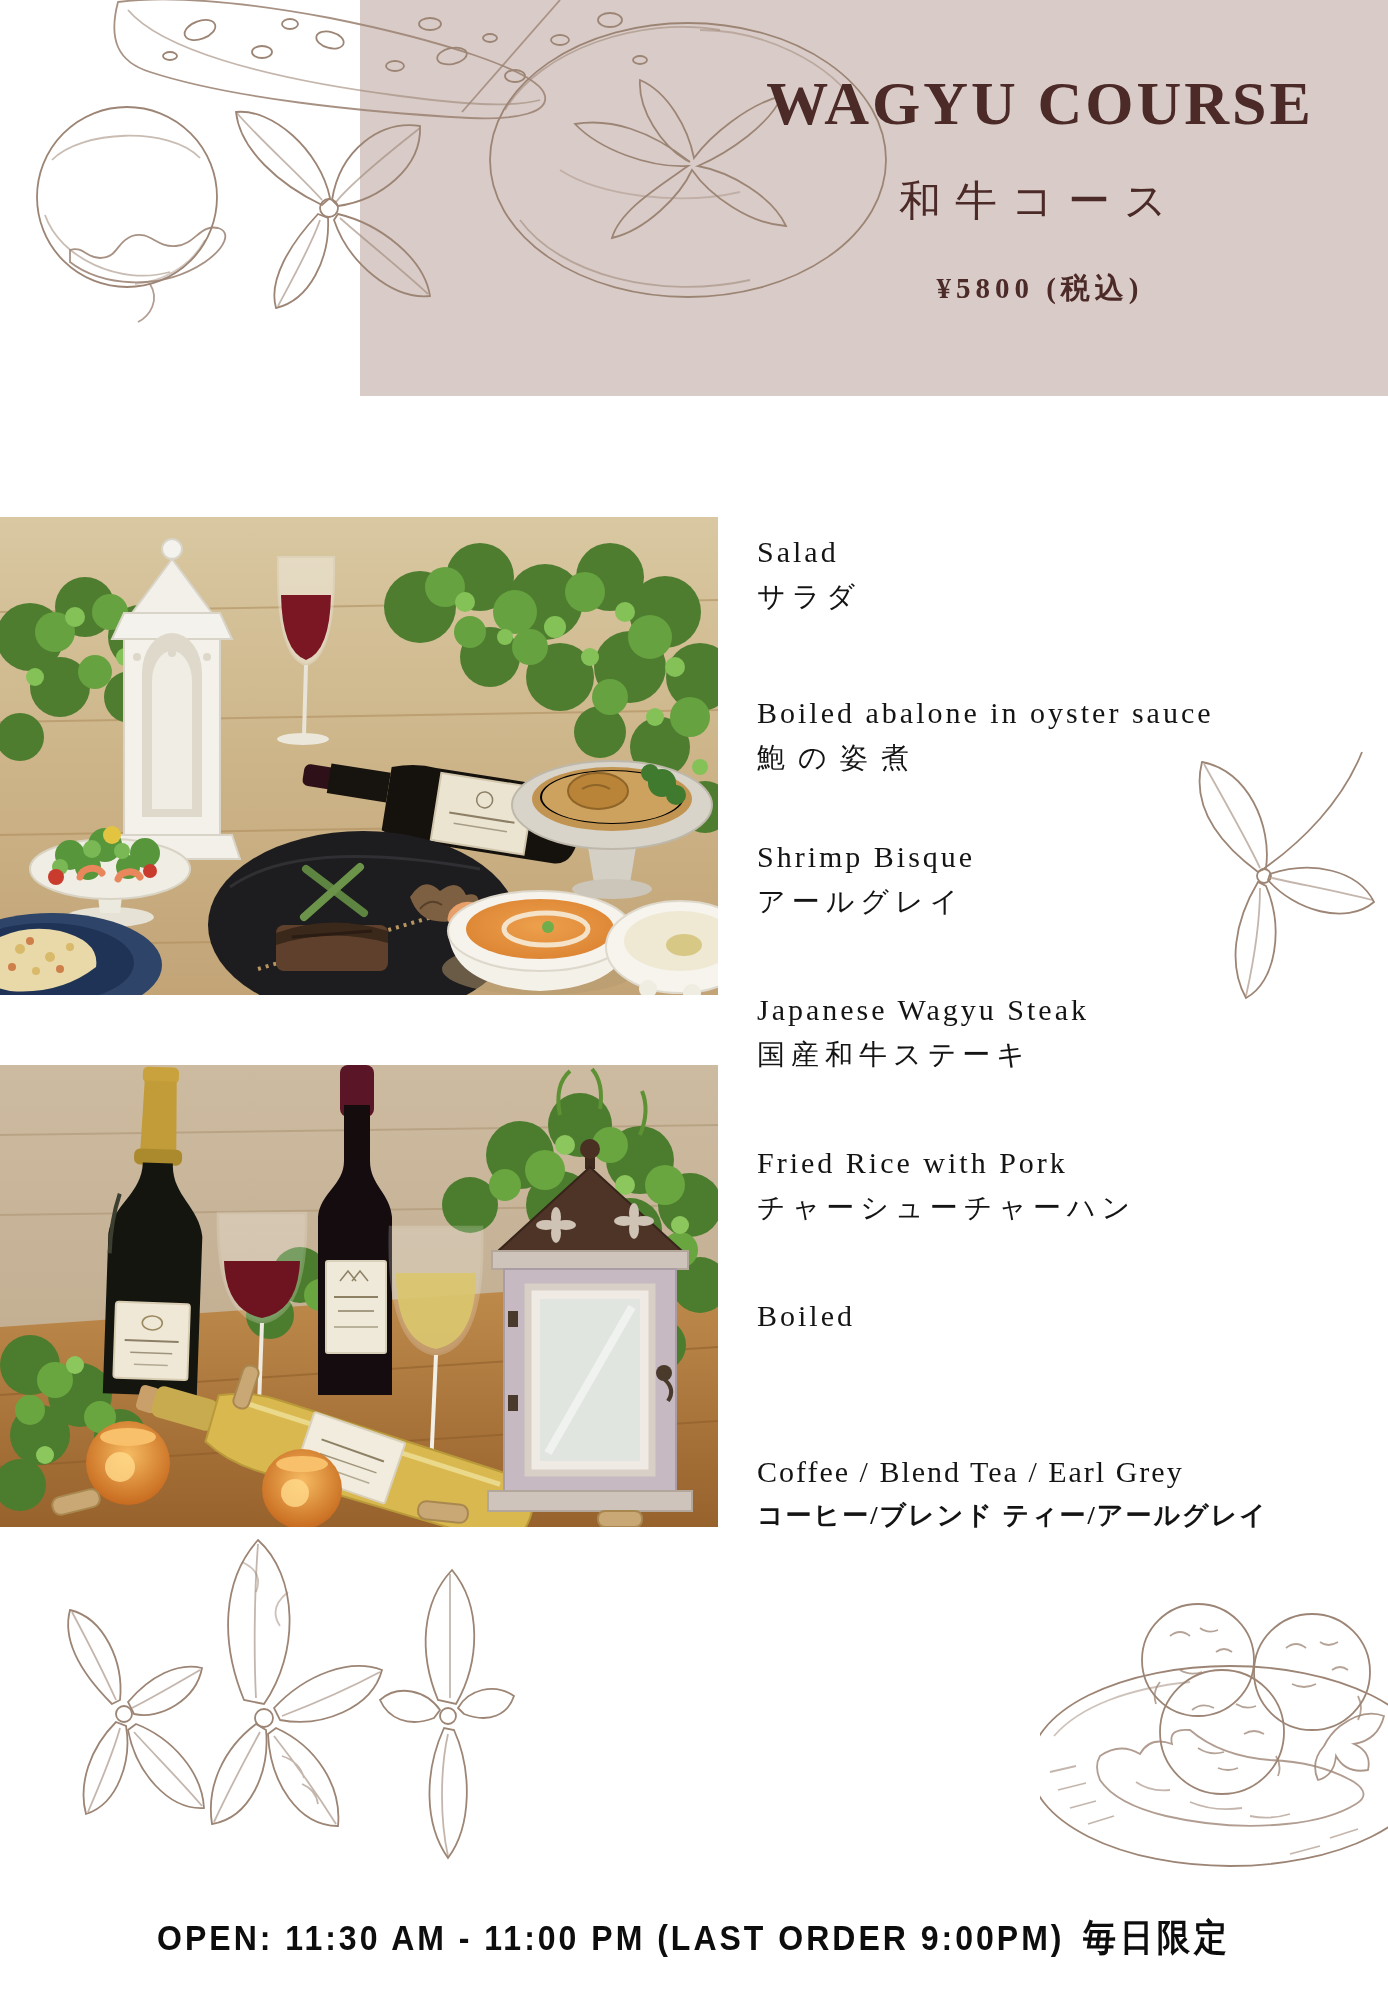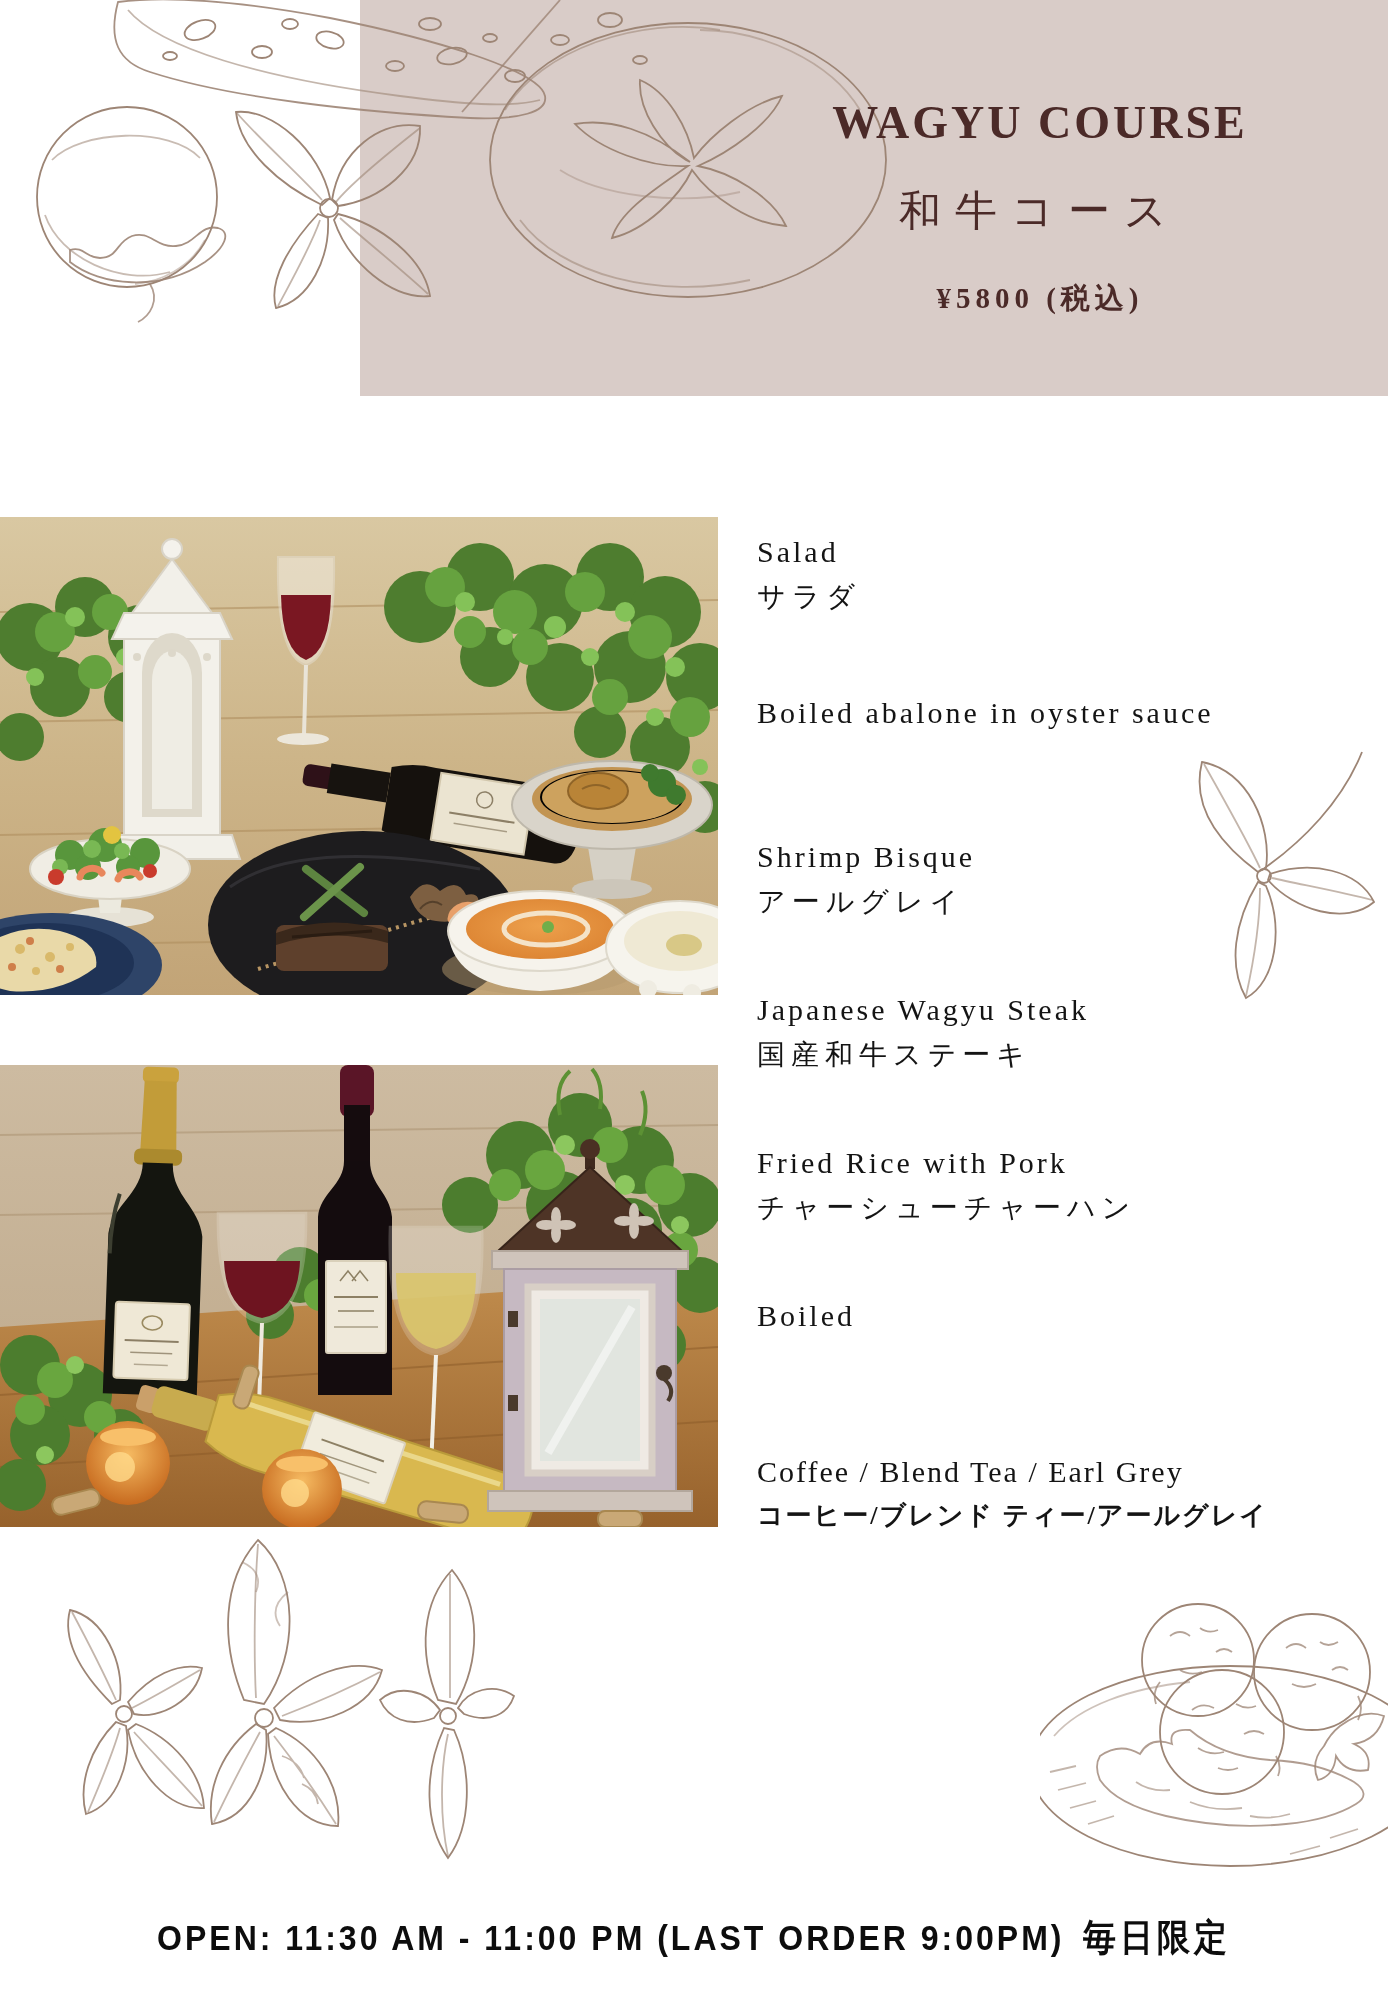--- a/index.html
+++ b/index.html
@@ -2,21 +2,21 @@
 <html><head>
 <meta charset="utf-8">
 <style>
   html,body{margin:0;padding:0;}
   body{width:1388px;height:2000px;position:relative;background:#ffffff;overflow:hidden;
        font-family:"Liberation Serif","DejaVu Serif",serif;}
   .abs{position:absolute;}
   
   #accent-block{left:360px;top:0;width:1028px;height:396px;background:#d9ccc8;}
   #header-text{left:692px;top:0;width:696px;text-align:center;color:#4b2a28;}
-  #menu-title{font-size:46px;letter-spacing:3px;margin-top:96px;font-weight:600;}
+  #menu-title{font-size:62px;letter-spacing:3px;margin-top:68px;font-weight:600;}
   #menu-title-ja{font-size:42px;letter-spacing:14px;margin-top:34px;}
   #menu-price{font-size:29px;letter-spacing:5px;margin-top:40px;font-weight:600;}
   
   .menu-item{left:757px;width:620px;color:#141414;}
   .menu-en{font-size:30px;letter-spacing:3px;display:block;}
   .menu-ja{font-size:28px;letter-spacing:6px;display:block;margin-top:9px;}
   .menu-ja.tight{font-size:26px;letter-spacing:2px;font-weight:bold;}
   
   #footer-line{left:0;right:0;top:1916px;text-align:center;color:#0d0d0d;
       font-family:"Liberation Sans","DejaVu Sans",sans-serif;font-weight:800;
@@ -301,20 +301,21 @@
     <circle cx="202" cy="134" r="7"></circle>
   </g>
 </svg>
 
 <div class="abs menu-item" style="top:535px;">
   <span class="menu-en">Salad</span>
   <span class="menu-ja">サラダ</span>
 </div>
 <div class="abs menu-item" style="top:696px;">
   <span class="menu-en">Boiled abalone in oyster sauce</span>
+  <span class="menu-ja" style="letter-spacing:13px;">鮑の姿煮</span>
 </div>
 <div class="abs menu-item" style="top:840px;">
   <span class="menu-en">Shrimp Bisque</span>
   <span class="menu-ja">アールグレイ</span>
 </div>
 <div class="abs menu-item" style="top:993px;">
   <span class="menu-en">Japanese Wagyu Steak</span>
   <span class="menu-ja">国産和牛ステーキ</span>
 </div>
 <div class="abs menu-item" style="top:1146px;">

